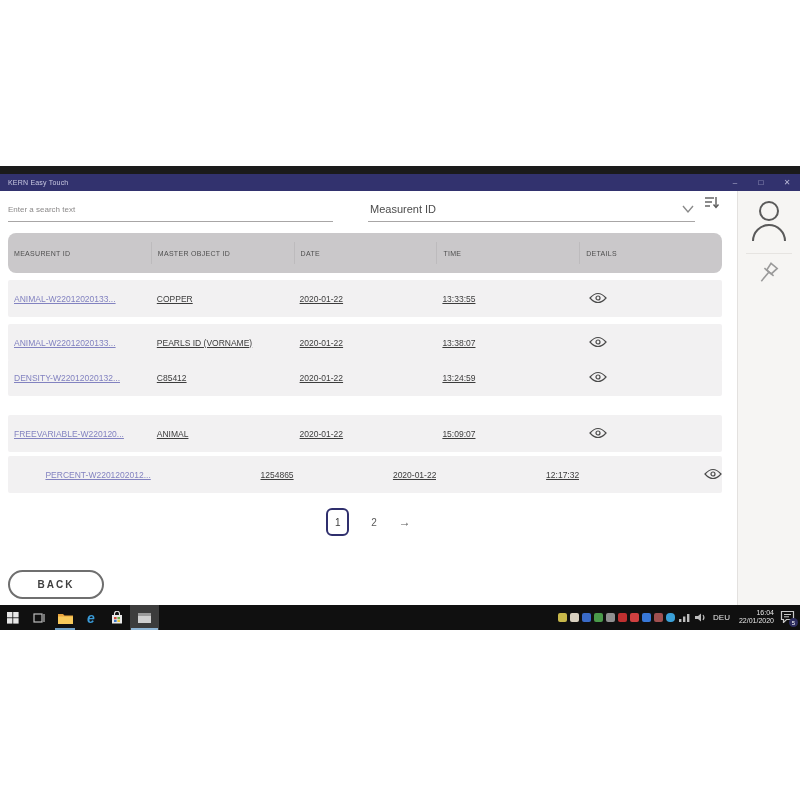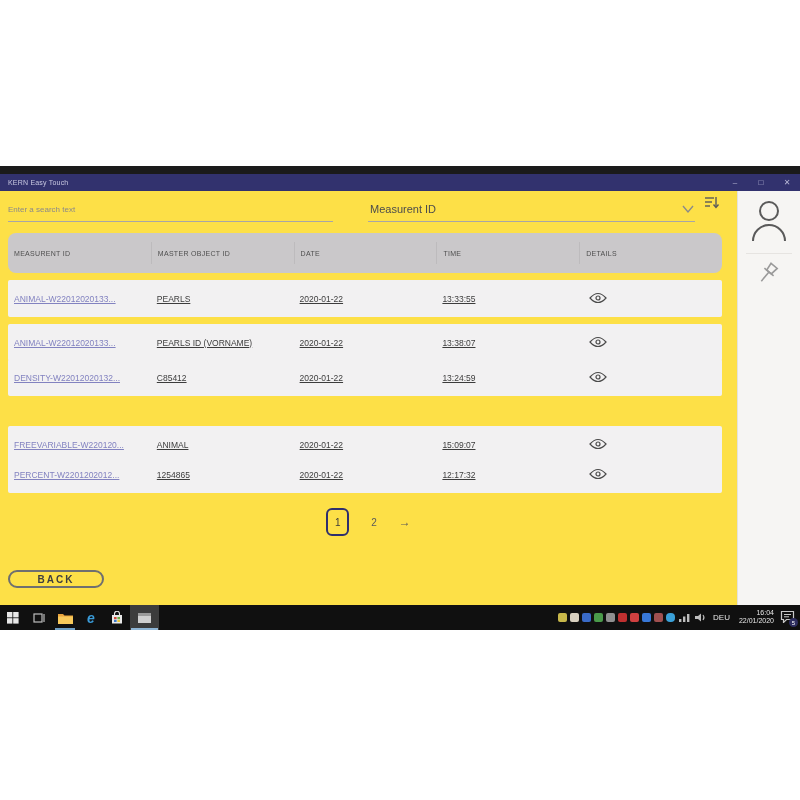--- a/index.html
+++ b/index.html
@@ -10,21 +10,21 @@
   .screen { position:absolute; left:0; top:166px; width:800px; height:464px; background:#e9e7e8; overflow:hidden; }
   .desktop-strip { position:absolute; left:0; top:0; width:800px; height:8px; background:#1b1b1b; }
 
   
   .titlebar { position:absolute; left:0; top:8px; width:800px; height:17px; background:#32326e; display:flex; align-items:center; }
   .titlebar .title { color:#c9c9e2; font-size:7px; padding-left:8px; letter-spacing:0.2px; }
   .win-controls { position:absolute; right:0; top:0; height:17px; display:flex; align-items:center; }
   .win-btn { width:26px; height:17px; color:#b9b9d6; font-size:8px; display:flex; align-items:center; justify-content:center; }
 
   
-  .app { position:absolute; left:0; top:25px; width:800px; height:414px; background:#fde047; }
+  .app { position:absolute; left:0; top:25px; width:800px; height:414px; background:#ffffff; }
   .sidebar { position:absolute; right:0; top:0; width:63px; height:414px; background:#f6f5f3; border-left:1px solid #e3e1df; }
   .sidebar .icon-wrap { display:flex; justify-content:center; }
   .sidebar-divider { margin:10px 8px 6px 8px; border-top:1px solid #e6e4e1; }
 
   .main { position:absolute; left:0; top:0; width:737px; height:414px; }
 
   
   .search-input { position:absolute; left:8px; top:6px; width:325px; height:25px; border:none; outline:none; background:transparent; border-bottom:1px solid #a8a6a6; font-size:8px; color:#4a4a4a; font-family:"Liberation Sans", sans-serif; }
   .search-input::placeholder { color:#8b8989; }
   .filter { position:absolute; left:368px; top:6px; width:327px; height:25px; border-bottom:1px solid #a8a6a6; display:flex; align-items:center; justify-content:space-between; cursor:pointer; }
@@ -40,21 +40,21 @@
   .td.link { color:#8282c0; cursor:pointer; }
   .td.eye-cell { padding-left:10px; }
 
   
   .pagination { position:absolute; left:0; top:316px; width:737px; height:30px; display:flex; align-items:center; justify-content:center; gap:22px; }
   .page-current { width:23px; height:28px; border:2px solid #2f2f6d; border-radius:6px; display:flex; align-items:center; justify-content:center; font-size:10px; color:#3a3a3a; background:transparent; }
   .page-num { font-size:10px; color:#5a5a5a; cursor:pointer; }
   .page-next { font-size:12px; color:#5a5a5a; cursor:pointer; }
 
   
-  .back-btn { position:absolute; left:8px; top:379px; width:96px; height:18px; border:2px solid #6f6f6f; border-radius:15px; background:transparent; display:flex; align-items:center; justify-content:center; font-size:10px; font-weight:bold; letter-spacing:2px; color:#3f3f3f; cursor:pointer; }
+  .back-btn { position:absolute; left:8px; top:379px; width:96px; height:29px; border:2px solid #6f6f6f; border-radius:15px; background:transparent; display:flex; align-items:center; justify-content:center; font-size:10px; font-weight:bold; letter-spacing:2px; color:#3f3f3f; cursor:pointer; }
 
   
   .taskbar { position:absolute; left:0; top:439px; width:800px; height:25px; background:#101010; }
   .tb-left { position:absolute; left:0; top:0; height:25px; display:flex; align-items:stretch; }
   .tb-item { width:26px; height:25px; display:flex; align-items:center; justify-content:center; position:relative; }
   .tb-item.active { background:#3c3c3c; width:29px; }
   .tb-underline { position:absolute; bottom:0; left:3px; right:3px; height:2px; background:#6f9fc4; }
   .edge-glyph { color:#3a9bd8; font-size:14px; font-weight:bold; font-style:italic; line-height:1; }
   .tb-right { position:absolute; right:4px; top:0; height:24px; display:flex; align-items:center; gap:3px; }
   .tray-ico { width:9px; height:9px; border-radius:2px; }
@@ -122,21 +122,21 @@
         <div class="thead">
           <div class="th">MEASURENT ID</div>
           <div class="th">MASTER OBJECT ID</div>
           <div class="th">DATE</div>
           <div class="th">TIME</div>
           <div class="th">DETAILS</div>
         </div>
 
         <div class="trow" style="top:89px;">
           <div class="td link">ANIMAL-W22012020133...</div>
-          <div class="td">PEARLS</div>
+          <div class="td">COPPER</div>
           <div class="td">2020-01-22</div>
           <div class="td">13:33:55</div>
           <div class="td eye-cell">
             <svg width="18" height="12" viewBox="0 0 18 12">
               <path d="M 1 6 Q 9 -3 17 6 Q 9 15 1 6 Z" fill="none" stroke="#4a4a4a" stroke-width="1.2"></path>
               <circle cx="9" cy="6" r="2" fill="none" stroke="#4a4a4a" stroke-width="1.2"></circle>
             </svg>
           </div>
         </div>
 
@@ -159,34 +159,34 @@
           <div class="td">2020-01-22</div>
           <div class="td">13:24:59</div>
           <div class="td eye-cell">
             <svg width="18" height="12" viewBox="0 0 18 12">
               <path d="M 1 6 Q 9 -3 17 6 Q 9 15 1 6 Z" fill="none" stroke="#4a4a4a" stroke-width="1.2"></path>
               <circle cx="9" cy="6" r="2" fill="none" stroke="#4a4a4a" stroke-width="1.2"></circle>
             </svg>
           </div>
         </div>
 
-        <div class="trow" style="top:235px;">
+        <div class="trow" style="top:224px;">
           <div class="td link">FREEVARIABLE-W220120...</div>
           <div class="td">ANIMAL</div>
           <div class="td">2020-01-22</div>
           <div class="td">15:09:07</div>
           <div class="td eye-cell">
             <svg width="18" height="12" viewBox="0 0 18 12">
               <path d="M 1 6 Q 9 -3 17 6 Q 9 15 1 6 Z" fill="none" stroke="#4a4a4a" stroke-width="1.2"></path>
               <circle cx="9" cy="6" r="2" fill="none" stroke="#4a4a4a" stroke-width="1.2"></circle>
             </svg>
           </div>
         </div>
 
-        <div class="trow" style="top:265px;">
+        <div class="trow" style="top:265px;text-align:right;">
           <div class="td link">PERCENT-W2201202012...</div>
           <div class="td">1254865</div>
           <div class="td">2020-01-22</div>
           <div class="td">12:17:32</div>
           <div class="td eye-cell">
             <svg width="18" height="12" viewBox="0 0 18 12">
               <path d="M 1 6 Q 9 -3 17 6 Q 9 15 1 6 Z" fill="none" stroke="#4a4a4a" stroke-width="1.2"></path>
               <circle cx="9" cy="6" r="2" fill="none" stroke="#4a4a4a" stroke-width="1.2"></circle>
             </svg>
           </div>

